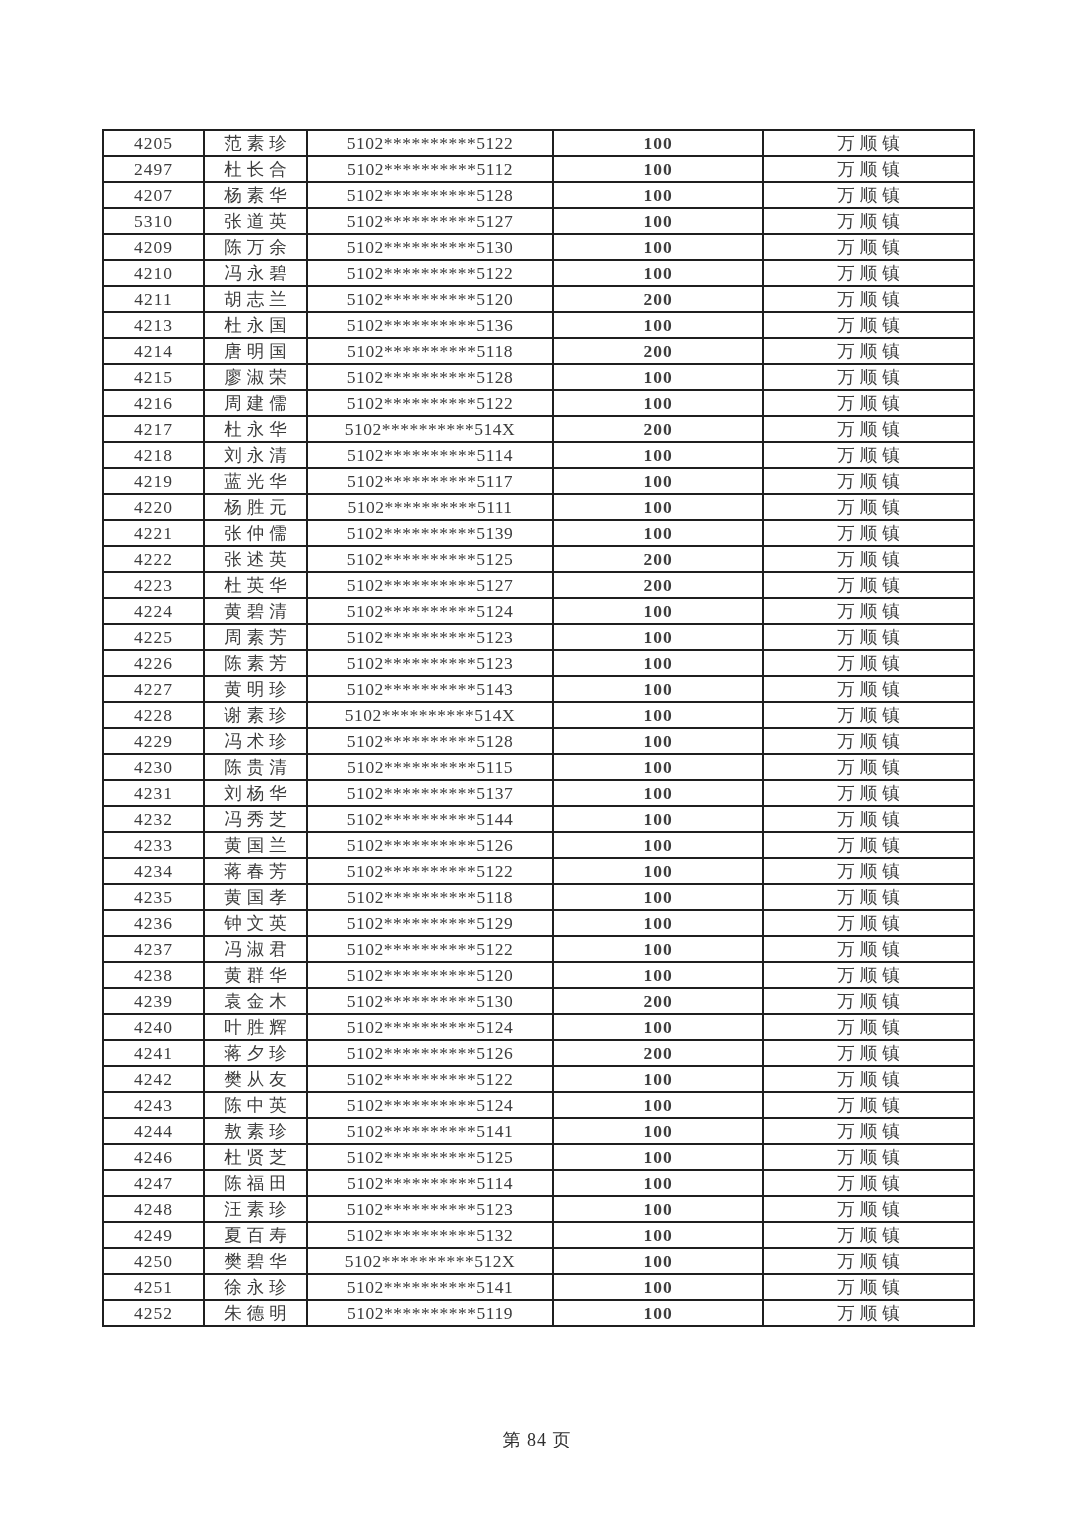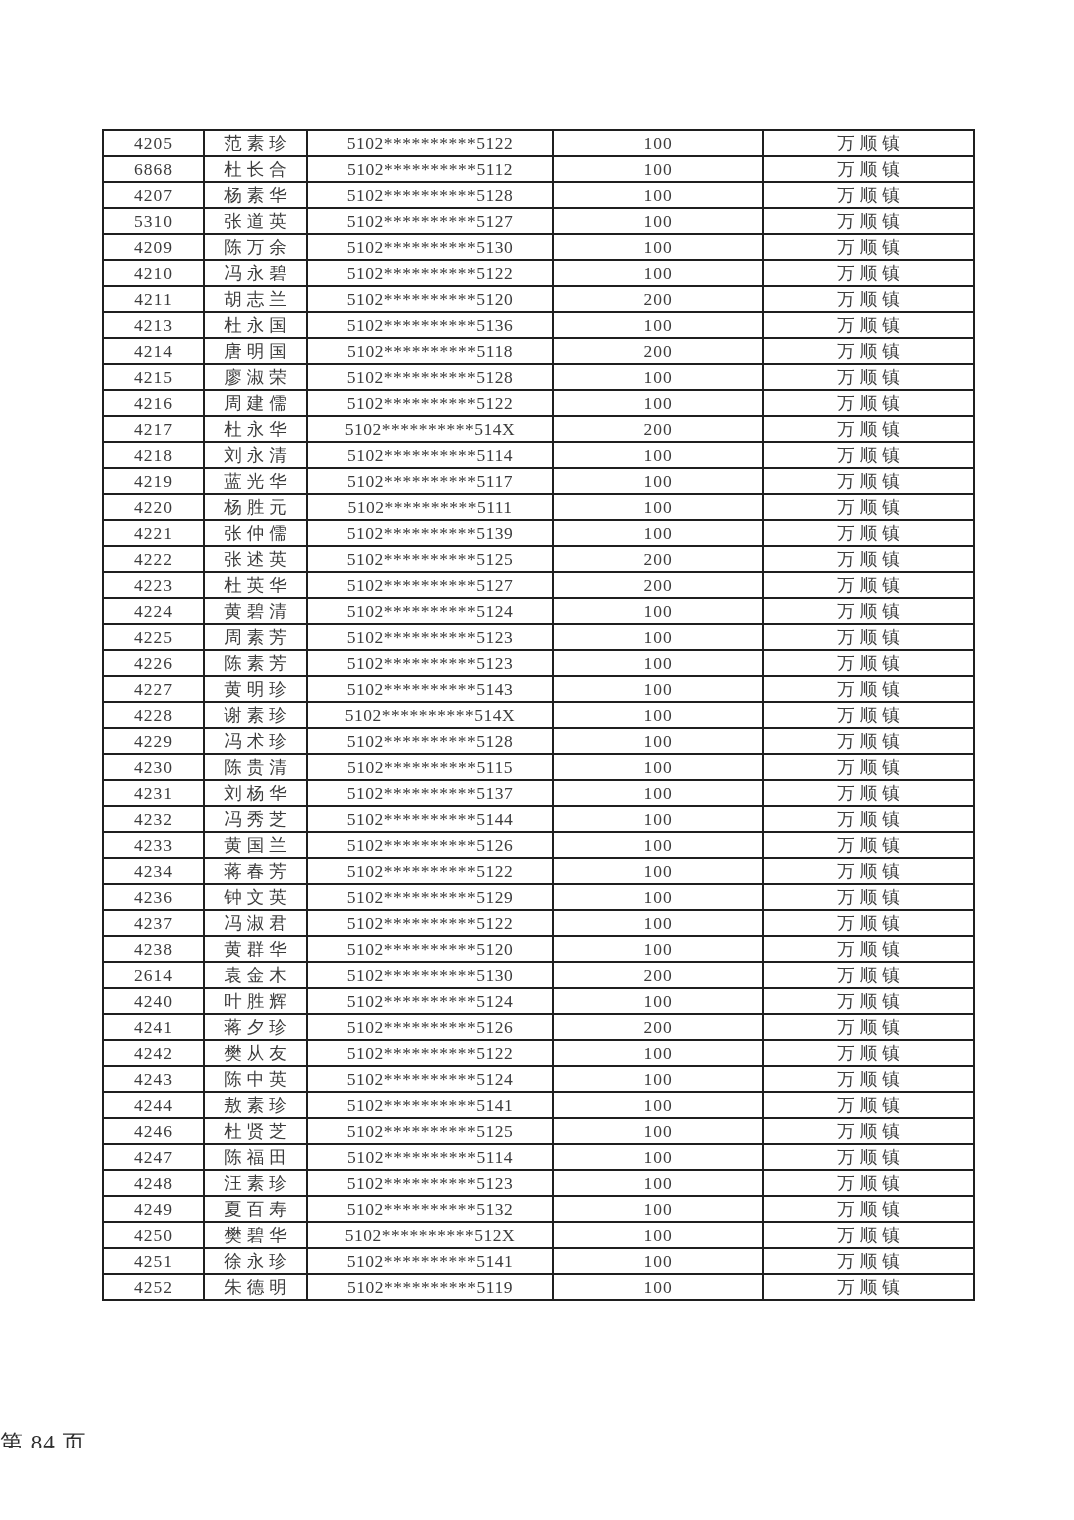--- a/index.html
+++ b/index.html
@@ -32,28 +32,29 @@
     vertical-align: middle;
     font-size: 17.5px;
     line-height: 24px;
     white-space: nowrap;
     overflow: hidden;
     color: #3c3c3c;
   }
   td.serial-cell { letter-spacing: 1px; }
   td.name-cell   { letter-spacing: 5px; text-indent: 5px; }
   td.id-cell     { letter-spacing: 0.5px; margin-left: 8px; }
-  td.amount-cell { letter-spacing: 1px; }
+  td.amount-cell { letter-spacing: 1px; font-weight: bold; }
   td.town-cell   { letter-spacing: 5px; text-indent: 5px; }
   .footer {
     position: absolute;
     top: 1428px;
     left: 0;
     width: 100%;
-    font-size: 23px;
+    text-align: center;
+    font-size: 18px;
     color: #2e2e2e;
     letter-spacing: 1px;
   }
 </style>
 </head>
 <body>
 
 <div class="page">
 
   <table class="roster">
@@ -66,21 +67,21 @@
     </colgroup>
     <tbody>
         <tr>
           <td class="serial-cell">4205</td>
           <td class="name-cell">范素珍</td>
           <td class="id-cell">5102**********5122</td>
           <td class="amount-cell">100</td>
           <td class="town-cell">万顺镇</td>
         </tr>
         <tr>
-          <td class="serial-cell">6868</td>
+          <td class="serial-cell">2497</td>
           <td class="name-cell">杜长合</td>
           <td class="id-cell">5102**********5112</td>
           <td class="amount-cell">100</td>
           <td class="town-cell">万顺镇</td>
         </tr>
         <tr>
           <td class="serial-cell">4207</td>
           <td class="name-cell">杨素华</td>
           <td class="id-cell">5102**********5128</td>
           <td class="amount-cell">100</td>
@@ -262,20 +263,27 @@
           <td class="town-cell">万顺镇</td>
         </tr>
         <tr>
           <td class="serial-cell">4234</td>
           <td class="name-cell">蒋春芳</td>
           <td class="id-cell">5102**********5122</td>
           <td class="amount-cell">100</td>
           <td class="town-cell">万顺镇</td>
         </tr>
         <tr>
+          <td class="serial-cell">4235</td>
+          <td class="name-cell">黄国孝</td>
+          <td class="id-cell">5102**********5118</td>
+          <td class="amount-cell">100</td>
+          <td class="town-cell">万顺镇</td>
+        </tr>
+        <tr>
           <td class="serial-cell">4236</td>
           <td class="name-cell">钟文英</td>
           <td class="id-cell">5102**********5129</td>
           <td class="amount-cell">100</td>
           <td class="town-cell">万顺镇</td>
         </tr>
         <tr>
           <td class="serial-cell">4237</td>
           <td class="name-cell">冯淑君</td>
           <td class="id-cell">5102**********5122</td>
@@ -283,21 +291,21 @@
           <td class="town-cell">万顺镇</td>
         </tr>
         <tr>
           <td class="serial-cell">4238</td>
           <td class="name-cell">黄群华</td>
           <td class="id-cell">5102**********5120</td>
           <td class="amount-cell">100</td>
           <td class="town-cell">万顺镇</td>
         </tr>
         <tr>
-          <td class="serial-cell">2614</td>
+          <td class="serial-cell">4239</td>
           <td class="name-cell">袁金木</td>
           <td class="id-cell">5102**********5130</td>
           <td class="amount-cell">200</td>
           <td class="town-cell">万顺镇</td>
         </tr>
         <tr>
           <td class="serial-cell">4240</td>
           <td class="name-cell">叶胜辉</td>
           <td class="id-cell">5102**********5124</td>
           <td class="amount-cell">100</td>

